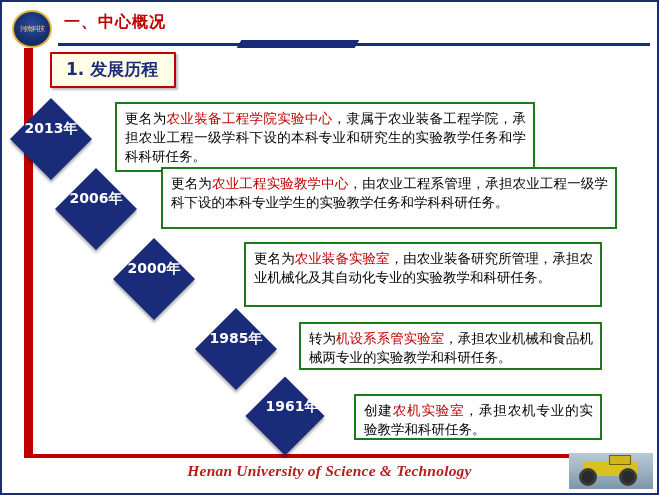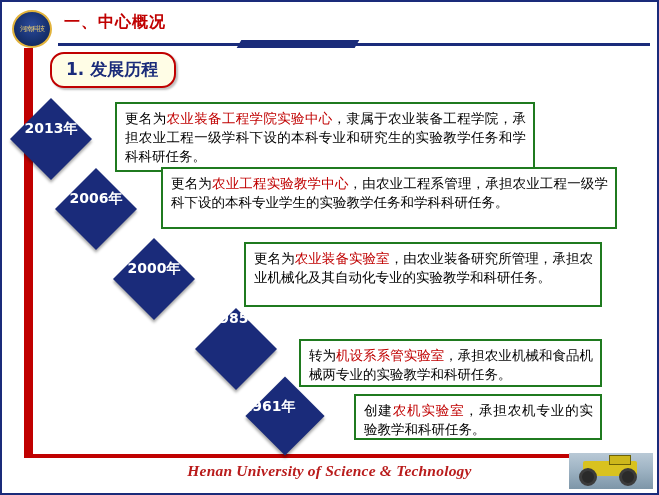--- a/index.html
+++ b/index.html
@@ -71,21 +71,21 @@
     transform: skewX(-30deg);
   }
   
   .section-badge {
     position: absolute;
     left: 48px;
     top: 50px;
     padding: 4px 16px 5px 14px;
     background: #fffde6;
     border: 2px solid #c00000;
-    border-radius: 14px;
+    border-radius: 1px;
     font-size: 17px;
     font-weight: bold;
     color: #1a2b7a;
     font-family: "DejaVu Sans", sans-serif;
     box-shadow: 2px 2px 2px rgba(0,0,0,0.25);
   }
   
   .rail {
     position: absolute;
     left: 22px;
@@ -219,27 +219,27 @@
     <span>更名为</span><span class="hl">农业工程实验教学中心</span><span>，由农业工程系管理，承担农业工程一级学科下设的本科专业学生的实验教学任务和学科科研任务。</span>
   </div>
 
   <div class="diamond" style="left:123px; top:248px; width:58px; height:58px;"></div>
   <div class="diamond-label" style="left:113px; top:258px; width:78px;">2000年</div>
   <div class="txtbox" style="left:242px; top:240px; width:358px; height:65px;">
     <span>更名为</span><span class="hl">农业装备实验室</span><span>，由农业装备研究所管理，承担农业机械化及其自动化专业的实验教学和科研任务。</span>
   </div>
 
   <div class="diamond" style="left:205px; top:318px; width:58px; height:58px;"></div>
-  <div class="diamond-label" style="left:195px; top:308px; width:78px;">1985年</div>
-  <div class="txtbox" style="left:297px; top:337px; width:303px; height:48px;padding-left:8px;">
+  <div class="diamond-label" style="left:195px; top:328px; width:78px;">1985年</div>
+  <div class="txtbox" style="left:297px; top:320px; width:303px; height:48px;padding-left:8px;">
     <span>转为</span><span class="hl">机设系系管实验室</span><span>，承担农业机械和食品机械两专业的实验教学和科研任务。</span>
   </div>
 
   <div class="diamond" style="left:255px; top:386px; width:56px; height:56px;"></div>
-  <div class="diamond-label" style="left:229px; top:396px; width:76px;text-align:center;">1961年</div>
+  <div class="diamond-label" style="left:252px; top:396px; width:76px;text-align:center;">1961年</div>
   <div class="txtbox" style="left:352px; top:392px; width:248px; height:46px;">
     <span>创建</span><span class="hl">农机实验室</span><span>，承担农机专业的实验教学和科研任务。</span>
   </div>
 
   <div class="footer-text">Henan University of Science &amp; Technology</div>
 
   <div class="footer-img">
     <div class="fi-body"></div>
     <div class="fi-cab"></div>
     <div class="fi-w1"></div>

